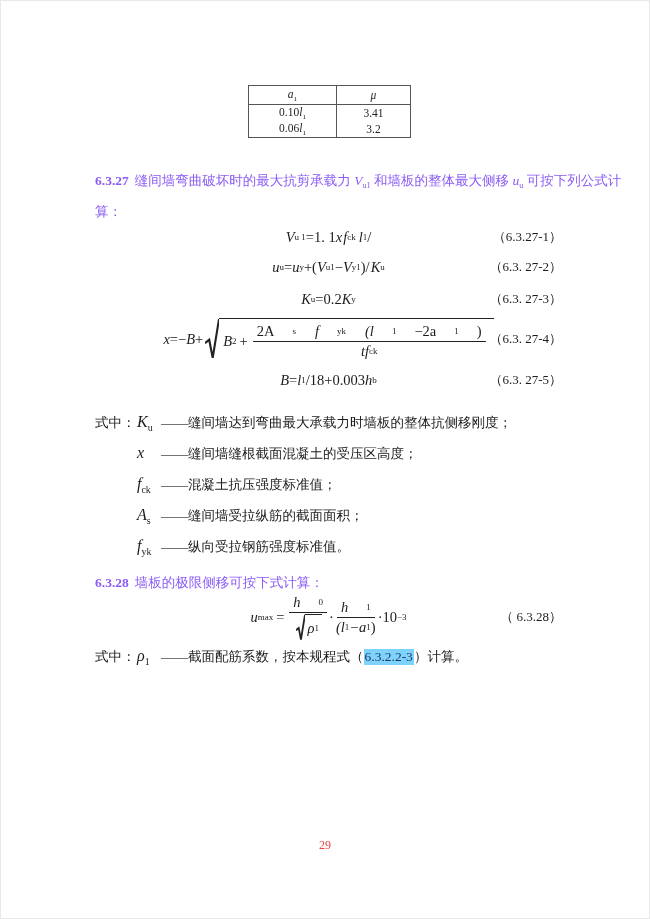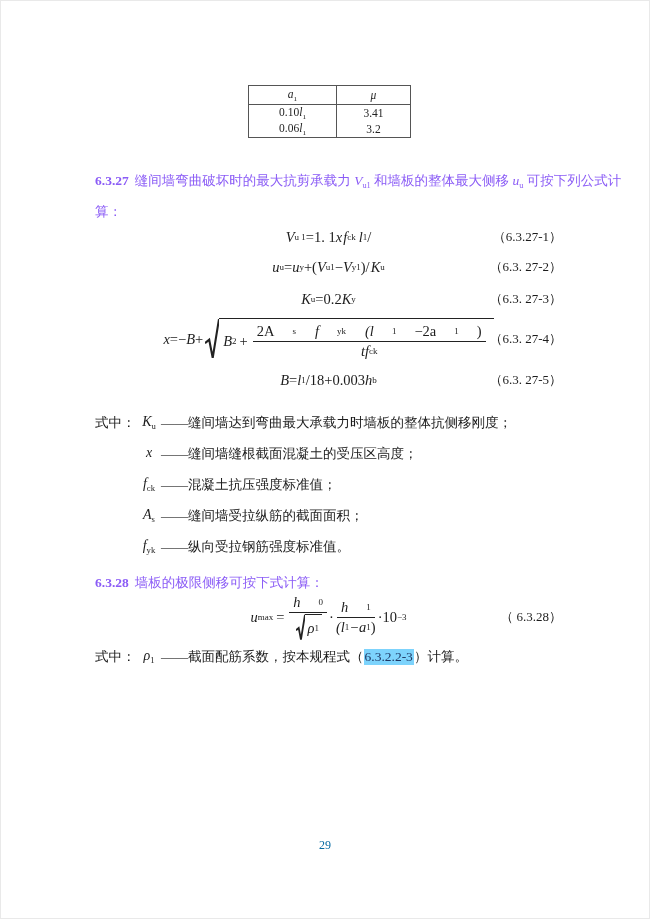--- a/index.html
+++ b/index.html
@@ -42,25 +42,25 @@
   .frac .den { padding-top:1px; display:inline-flex; align-items:center; }
   .sqrt { display:inline-flex; align-items:stretch; margin-left:2px; }
   .sqrt .rad-svg { width:14px; height:auto; flex:none; }
   .sqrt .sqrt-body { border-top:1.5px solid #222; padding:3px 6px 0 4px; display:inline-flex; align-items:center; }
   .sqrt-sm .rad-svg { width:9px; }
   .sqrt-sm .sqrt-body { border-top:1px solid #222; padding:2px 3px 0 2px; }
   
   .defs { position:absolute; left:95px; top:407px; font-size:13.5px; }
   .def-row { height:31px; display:flex; align-items:center; }
   .def-label { display:inline-block; width:42px; flex:none; }
-  .def-sym { display:inline-block; min-width:24px; flex:none; font-size:14px;text-align:center; }
+  .def-sym { display:inline-block; min-width:24px; flex:none; font-size:16px; }
   .def-line { position:absolute; left:95px; font-size:13.5px; display:flex; align-items:center; }
   .highlight { background:#7dd3fc; color:#1f3864; padding:0 1px; }
   
-  .page-number { position:absolute; left:0; right:0; top:838px; text-align:center; font-size:12px; color:#0369a1; }
+  .page-number { position:absolute; left:0; right:0; top:838px; text-align:center; font-size:12px; color:#ef4444; }
 </style>
 </head>
 <body>
 
 <div class="page">
 
   <table class="spec-table">
     <tbody>
         <tr class="hdr">
       <td class="c1"><i>a</i><sub>1</sub></td>

